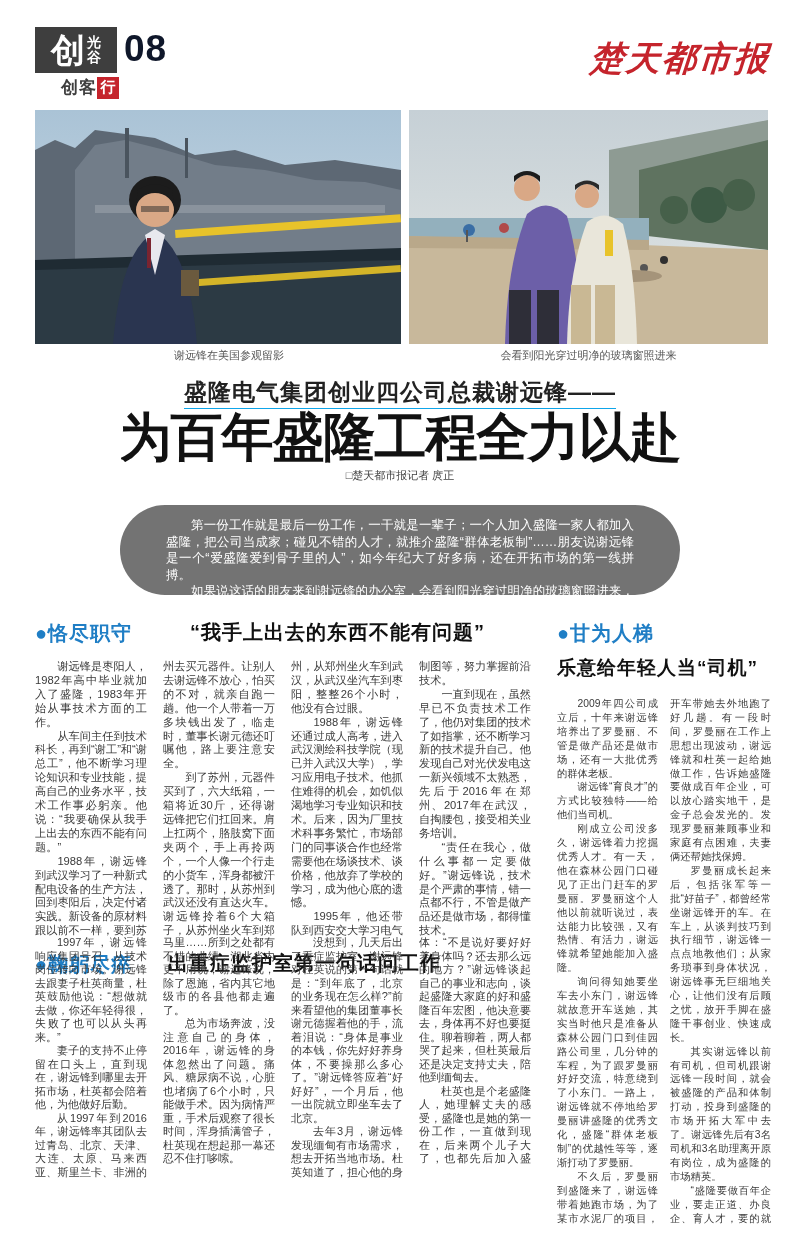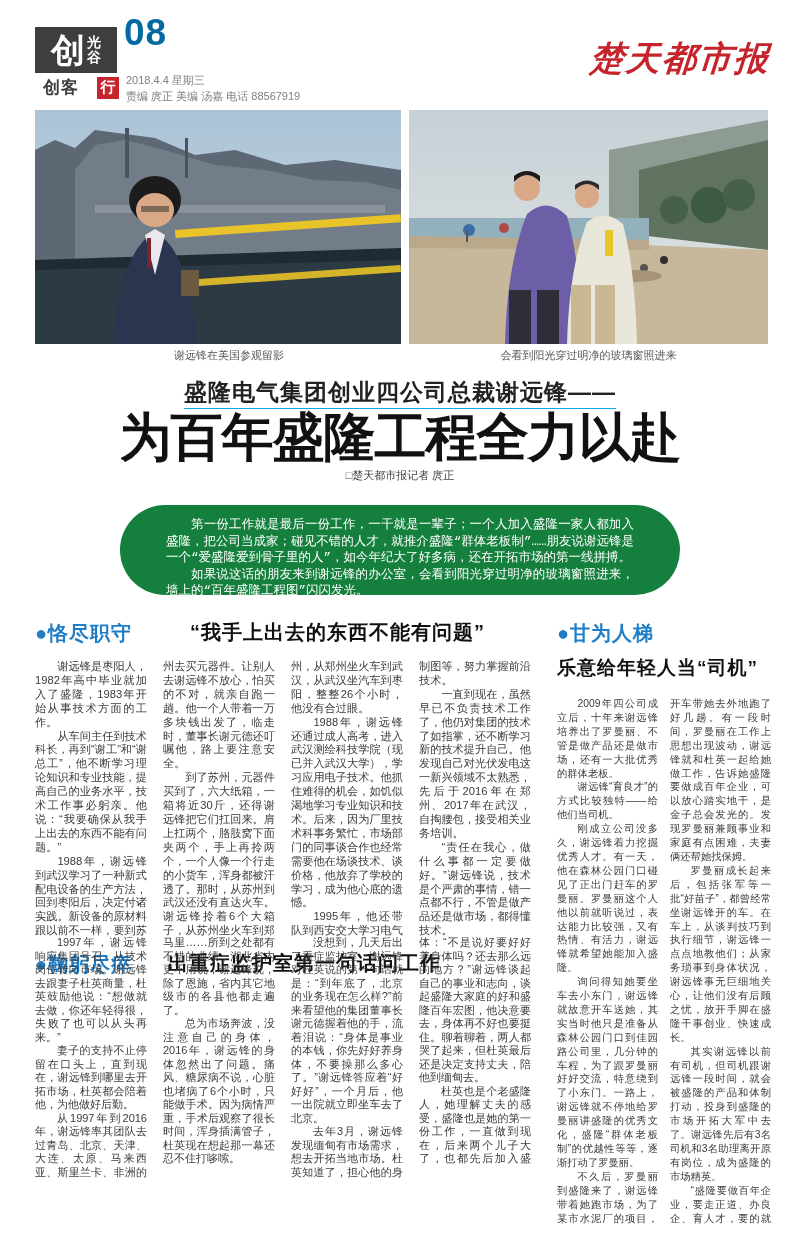--- a/index.html
+++ b/index.html
@@ -3,47 +3,47 @@
 <meta charset="utf-8">
 <style>
   html,body{margin:0;padding:0;background:#e8e8e8;}
   .page{position:relative;width:800px;height:1237px;background:#ffffff;margin:0 auto;
         font-family:"Liberation Sans",sans-serif;color:#333;overflow:hidden;}
   
   .logo{position:absolute;left:35px;top:27px;width:84px;}
   .logo-top{width:82px;height:46px;background:#3e3e3e;color:#fff;display:flex;align-items:center;justify-content:center;gap:2px;}
   .logo-chuang{font-size:34px;font-weight:bold;line-height:1;}
   .logo-gg{display:flex;flex-direction:column;font-size:14px;font-weight:bold;line-height:15px;}
-  .logo-bottom{display:flex;align-items:center;justify-content:flex-end;margin-top:3px;gap:18px;}
+  .logo-bottom{display:flex;align-items:center;justify-content:flex-end;margin-top:3px;gap:0;}
   .logo-ck{font-size:17px;font-weight:bold;color:#3e3e3e;letter-spacing:1px;}
   .logo-xing{width:22px;height:22px;background:#c5242c;color:#fff;font-size:15px;font-weight:bold;
              display:flex;align-items:center;justify-content:center;}
-  .page-num{position:absolute;left:124px;top:12px;font-size:37px;font-weight:bold;color:#0369a1;letter-spacing:1px;}
+  .page-num{position:absolute;left:124px;top:28px;font-size:37px;font-weight:bold;color:#0f172a;letter-spacing:1px;}
   .date-block{position:absolute;left:126px;top:72px;font-size:11px;color:#808080;line-height:16px;}
   .paper-name{position:absolute;right:30px;top:36px;font-size:34px;color:#c5242c;
               font-family:"DejaVu Serif","Liberation Serif",serif;font-weight:bold;font-style:italic;
               transform:skewX(-4deg);letter-spacing:2px;}
   
   .photo{position:absolute;top:110px;overflow:hidden;background:#9fb4c4;}
   .photo-left{left:35px;width:366px;height:234px;}
   .photo-right{left:409px;width:359px;height:234px;}
   .caption{position:absolute;top:348px;font-size:11px;color:#555;text-align:center;}
   .caption-left{left:46px;width:366px;}
   .caption-right{left:409px;width:359px;}
   
   .kicker{position:absolute;left:0;top:377px;width:100%;text-align:center;font-size:23px;
           font-weight:bold;color:#222;letter-spacing:1px;}
   .kicker span{border-bottom:1px solid #0ea5e9;padding-bottom:3px;}
   .main-title{position:absolute;left:0;top:403px;width:100%;text-align:center;font-size:52px;
               font-weight:900;color:#111;letter-spacing:-1px;font-family:"DejaVu Sans","Liberation Sans",sans-serif;}
   .byline{position:absolute;left:0;top:468px;width:100%;text-align:center;font-size:11px;color:#444;}
   
-  .intro{position:absolute;left:120px;top:505px;width:560px;height:90px;background:#15803d;
+  .intro{position:absolute;left:120px;top:505px;width:560px;height:90px;background:#737373;
          border-radius:46px;color:#fff;padding:12px 46px;box-sizing:border-box;
-         font-size:12.5px;line-height:16.5px;text-align:justify;font-family:Liberation Mono, monospace;}
+         font-size:12.5px;line-height:16.5px;text-align:justify;}
   .intro p{margin:0;text-indent:2em;}
   
   .sec-tag{position:absolute;font-size:20px;font-weight:bold;color:#1f7ec5;letter-spacing:1px;}
   .sec-headline{position:absolute;font-size:20px;font-weight:bold;color:#111;letter-spacing:1px;}
   .body-cols{position:absolute;text-align:justify;color:#3a3a3a;overflow:hidden;}
   .body-cols p{margin:0;text-indent:2em;}
   .sec1-body{left:35px;top:660px;width:496px;height:288px;column-count:4;column-gap:16px;
              font-size:11.2px;line-height:13.9px;}
   .sec2-body{left:35px;top:936px;width:496px;height:247px;column-count:4;column-gap:16px;
              font-size:11px;line-height:13.5px;}
@@ -68,24 +68,20 @@
         <span>光</span>
         <span>谷</span>
       </span>
     </div>
     <div class="logo-bottom">
       <span class="logo-ck">创客</span>
       <span class="logo-xing">行</span>
     </div>
   </div>
   <div class="page-num">08</div>
-  <div class="date-block">
-    <div>2018.4.4 星期三</div>
-    <div>责编 庹正 美编 汤嘉 电话 88567919</div>
-  </div>
   <div class="paper-name">楚天都市报</div>
 
   <div class="photo photo-left">
     <svg width="366" height="234" viewBox="0 0 366 234">
       <defs>
         <linearGradient id="sky1" x1="0" y1="0" x2="0" y2="1">
           <stop offset="0" stop-color="#aac3d6"></stop>
             <stop offset="1" stop-color="#cfdde7"></stop>
         </linearGradient>
       </defs>

